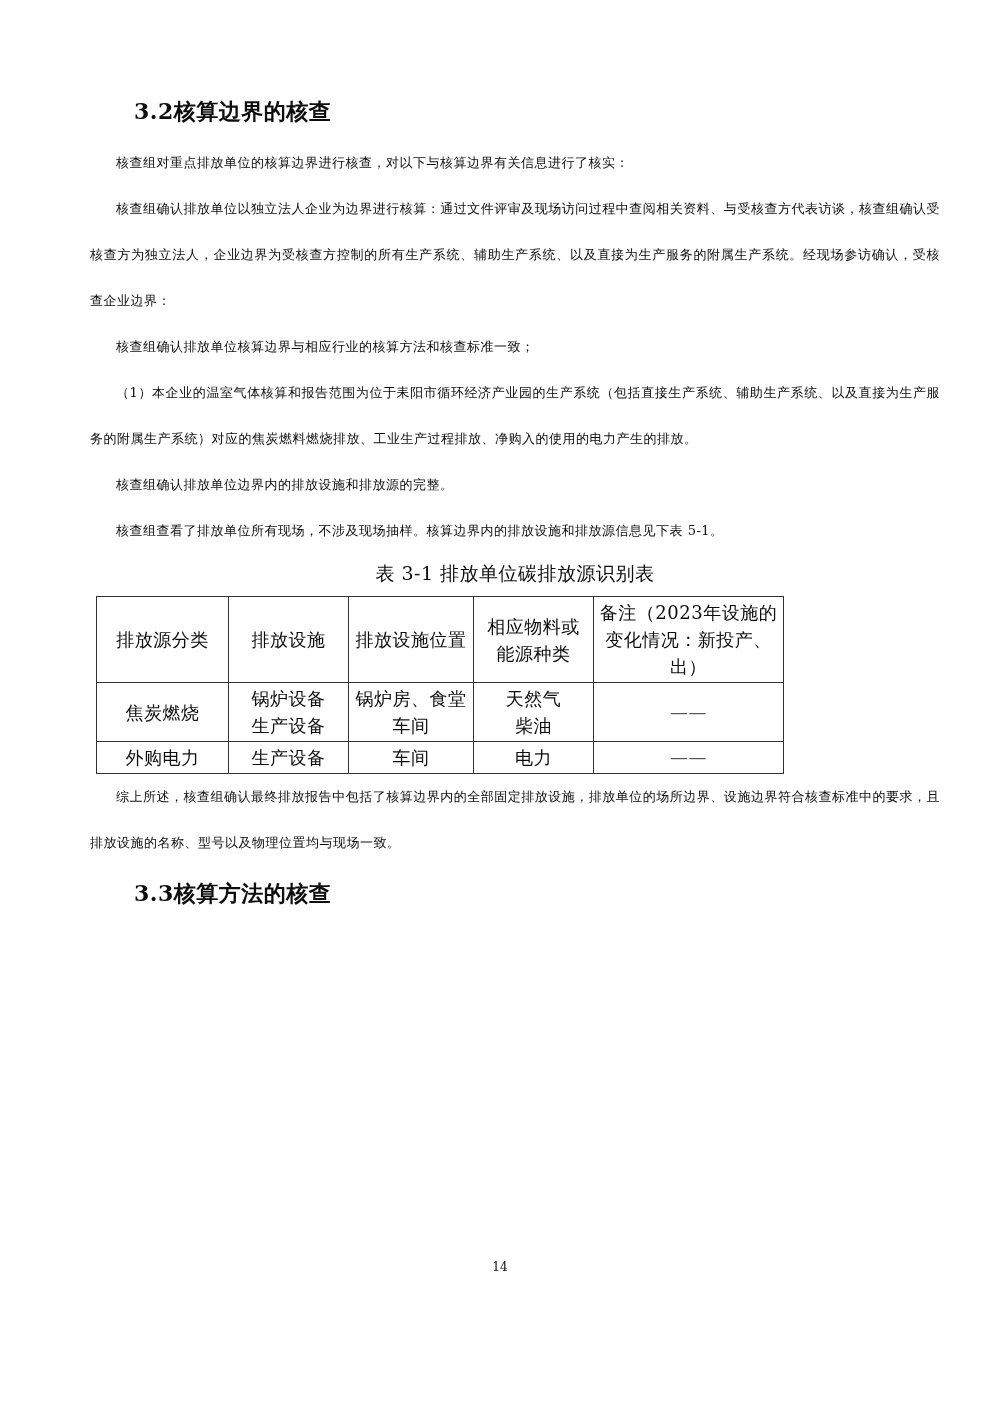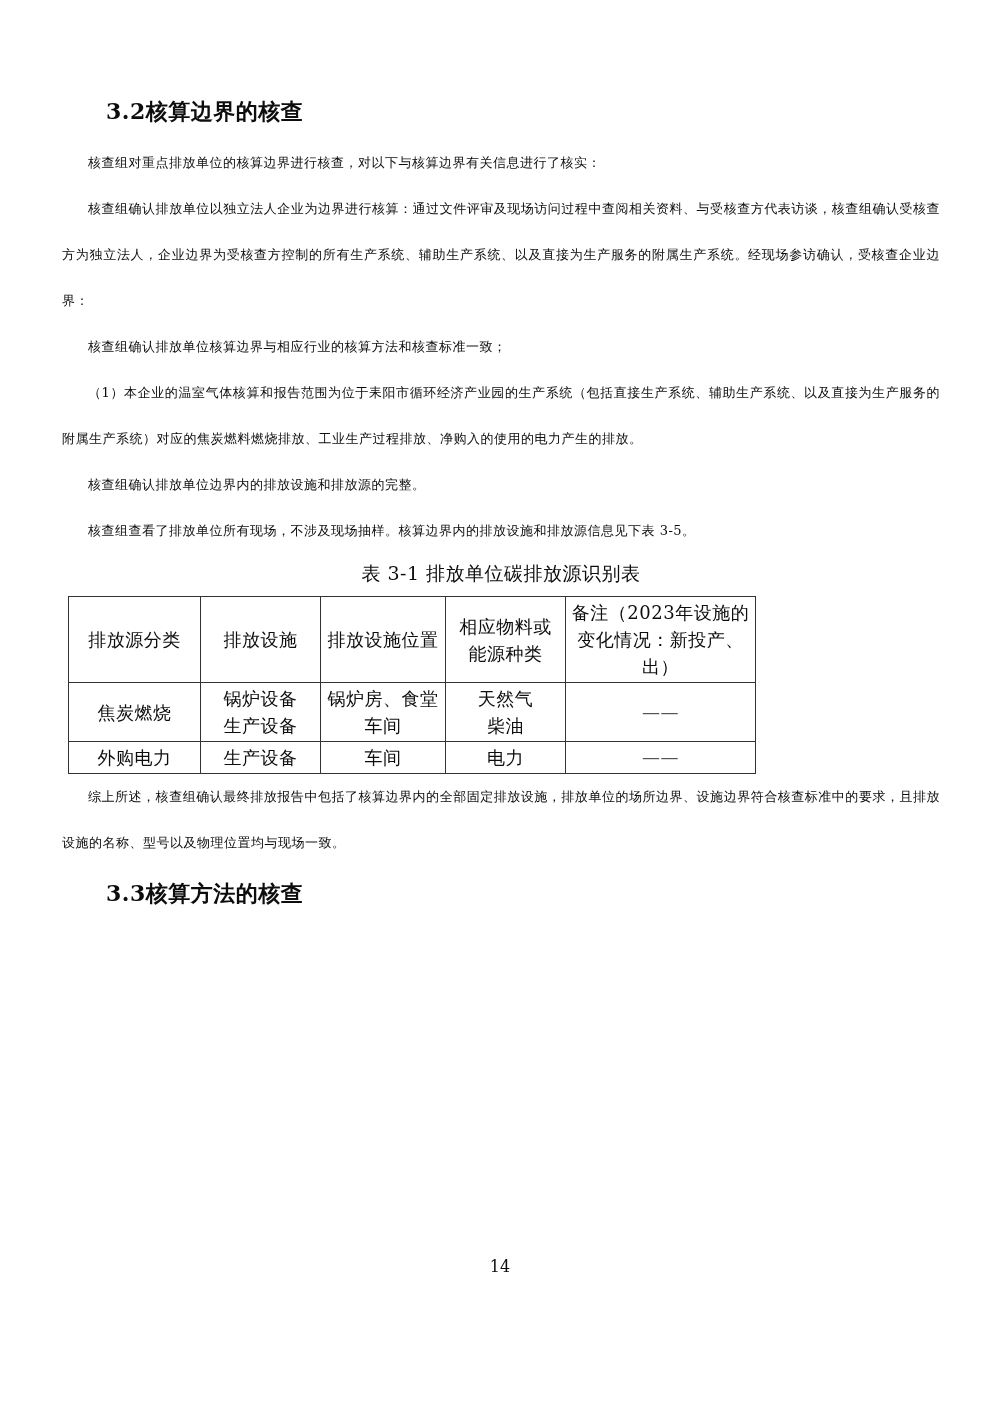--- a/index.html
+++ b/index.html
@@ -13,21 +13,21 @@
     height: 1414px;
     position: relative;
     font-family: "DejaVu Serif", "Liberation Serif", serif;
     color: #0d0d0d;
     overflow: hidden;
   }
   .page {
     position: relative;
     width: 1000px;
     height: 1414px;
-    padding: 96px 60px 0 62px;
+    padding: 96px 60px 0 90px;
   }
   h2.section-heading {
     font-size: 22px;
     line-height: 30px;
     font-weight: bold;
     margin: 0 0 14px 0;
     text-indent: 2em;
     letter-spacing: 0.5px;
   }
   h2.section-heading-33 {
@@ -73,37 +73,37 @@
   table.emission-table tr.row-tall td { height: 57px; }
   table.emission-table tr.row-short td { height: 31px; }
   .dash-cell { color: #555555; }
   .after-table { margin-top: 10px; }
   .page-number {
     position: absolute;
     top: 1256px;
     left: 0;
     width: 1000px;
     text-align: center;
-    font-size: 16px;
+    font-size: 12px;
     line-height: 22px;
   }
 </style>
 </head>
 <body>
 
 <div class="page">
 
   <h2 class="section-heading">3.2核算边界的核查</h2>
 
   <p class="body-para">核查组对重点排放单位的核算边界进行核查，对以下与核算边界有关信息进行了核实：</p>
   <p class="body-para">核查组确认排放单位以独立法人企业为边界进行核算：通过文件评审及现场访问过程中查阅相关资料、与受核查方代表访谈，核查组确认受核查方为独立法人，企业边界为受核查方控制的所有生产系统、辅助生产系统、以及直接为生产服务的附属生产系统。经现场参访确认，受核查企业边界：</p>
   <p class="body-para">核查组确认排放单位核算边界与相应行业的核算方法和核查标准一致；</p>
   <p class="body-para">（1）本企业的温室气体核算和报告范围为位于耒阳市循环经济产业园的生产系统（包括直接生产系统、辅助生产系统、以及直接为生产服务的附属生产系统）对应的焦炭燃料燃烧排放、工业生产过程排放、净购入的使用的电力产生的排放。</p>
   <p class="body-para">核查组确认排放单位边界内的排放设施和排放源的完整。</p>
-  <p class="body-para">核查组查看了排放单位所有现场，不涉及现场抽样。核算边界内的排放设施和排放源信息见下表 3-5。</p>
+  <p class="body-para">核查组查看了排放单位所有现场，不涉及现场抽样。核算边界内的排放设施和排放源信息见下表 5-1。</p>
 
   <div class="table-caption">表 3-1 排放单位碳排放源识别表</div>
 
   <table class="emission-table">
     <colgroup>
       <col style="width:132px">
       <col style="width:120px">
       <col style="width:125px">
       <col style="width:120px">
       <col style="width:190px">

